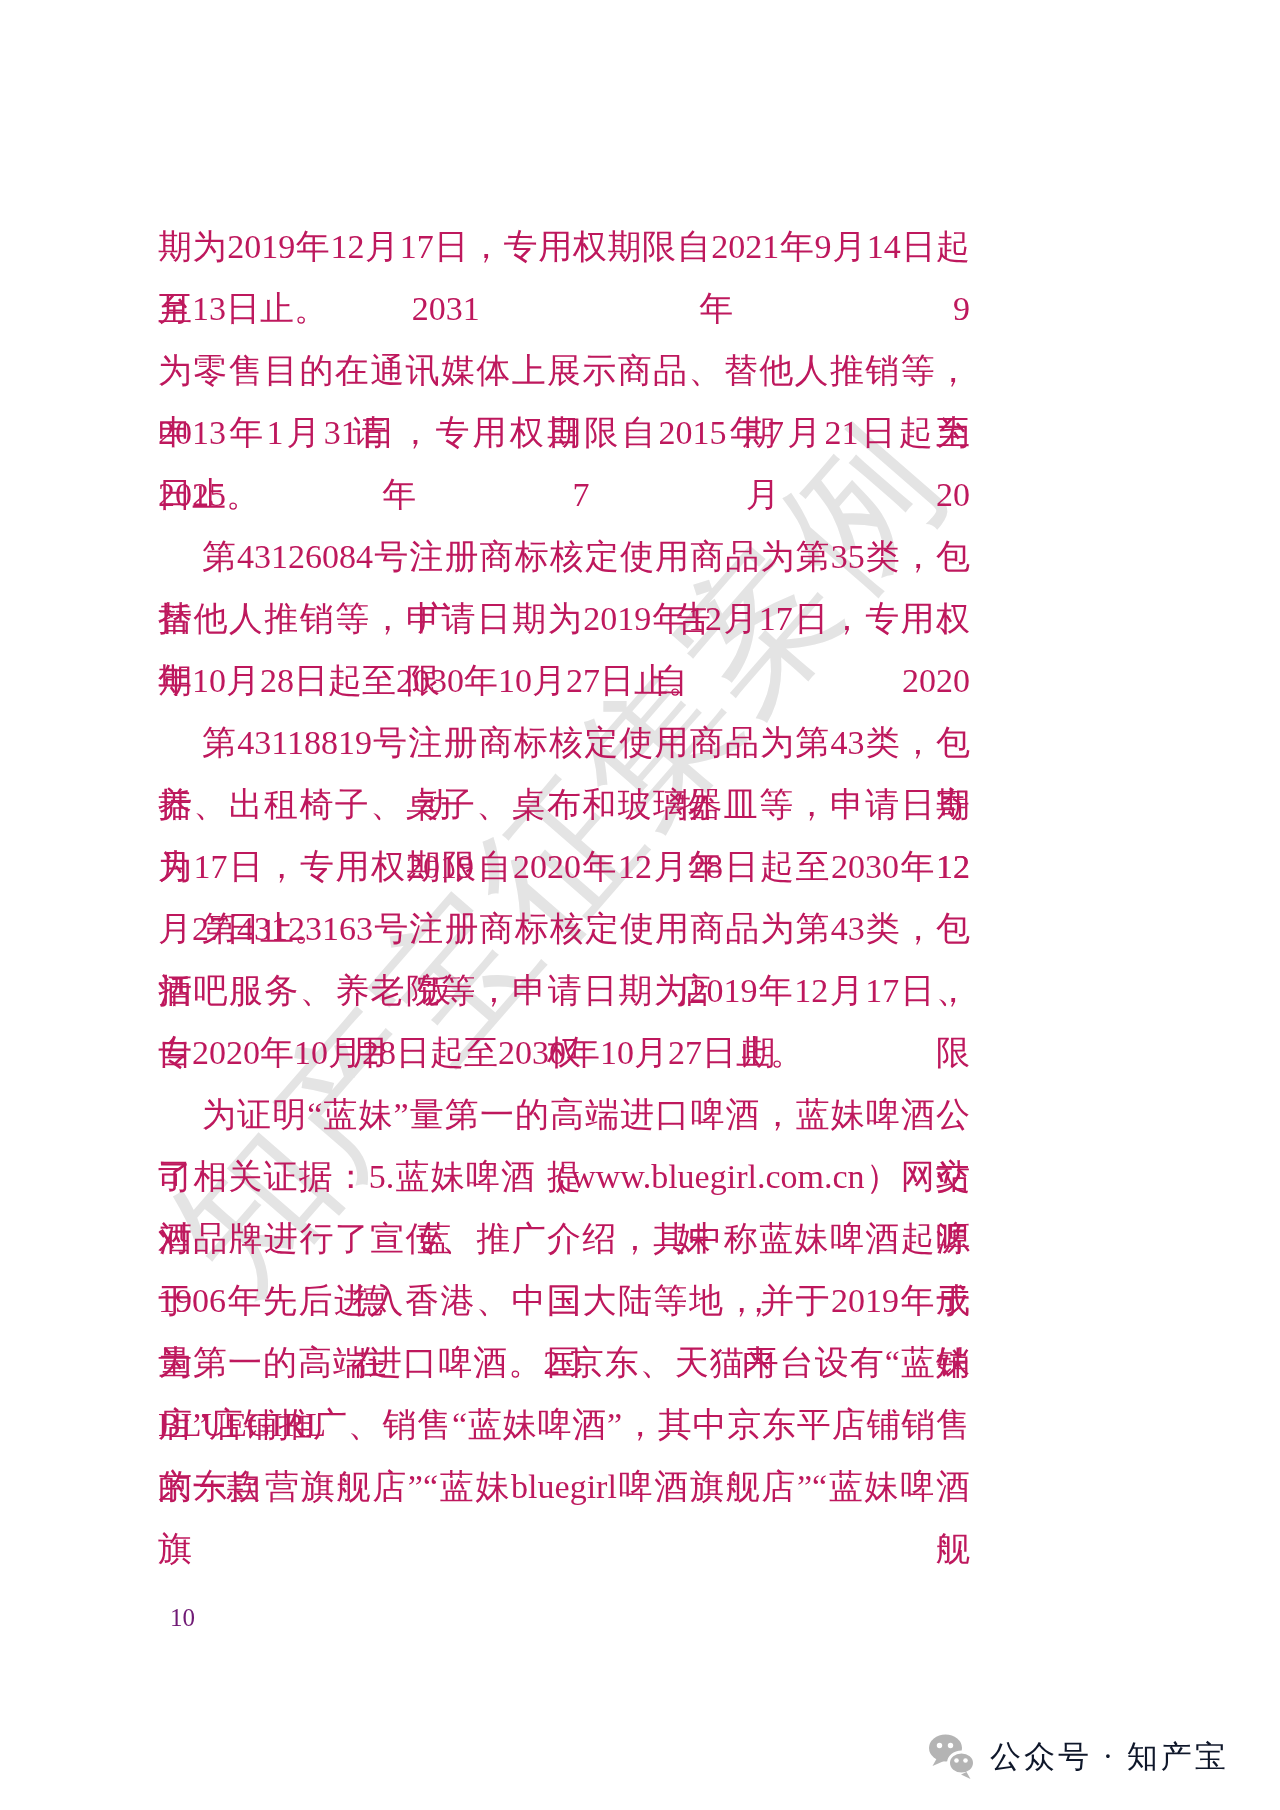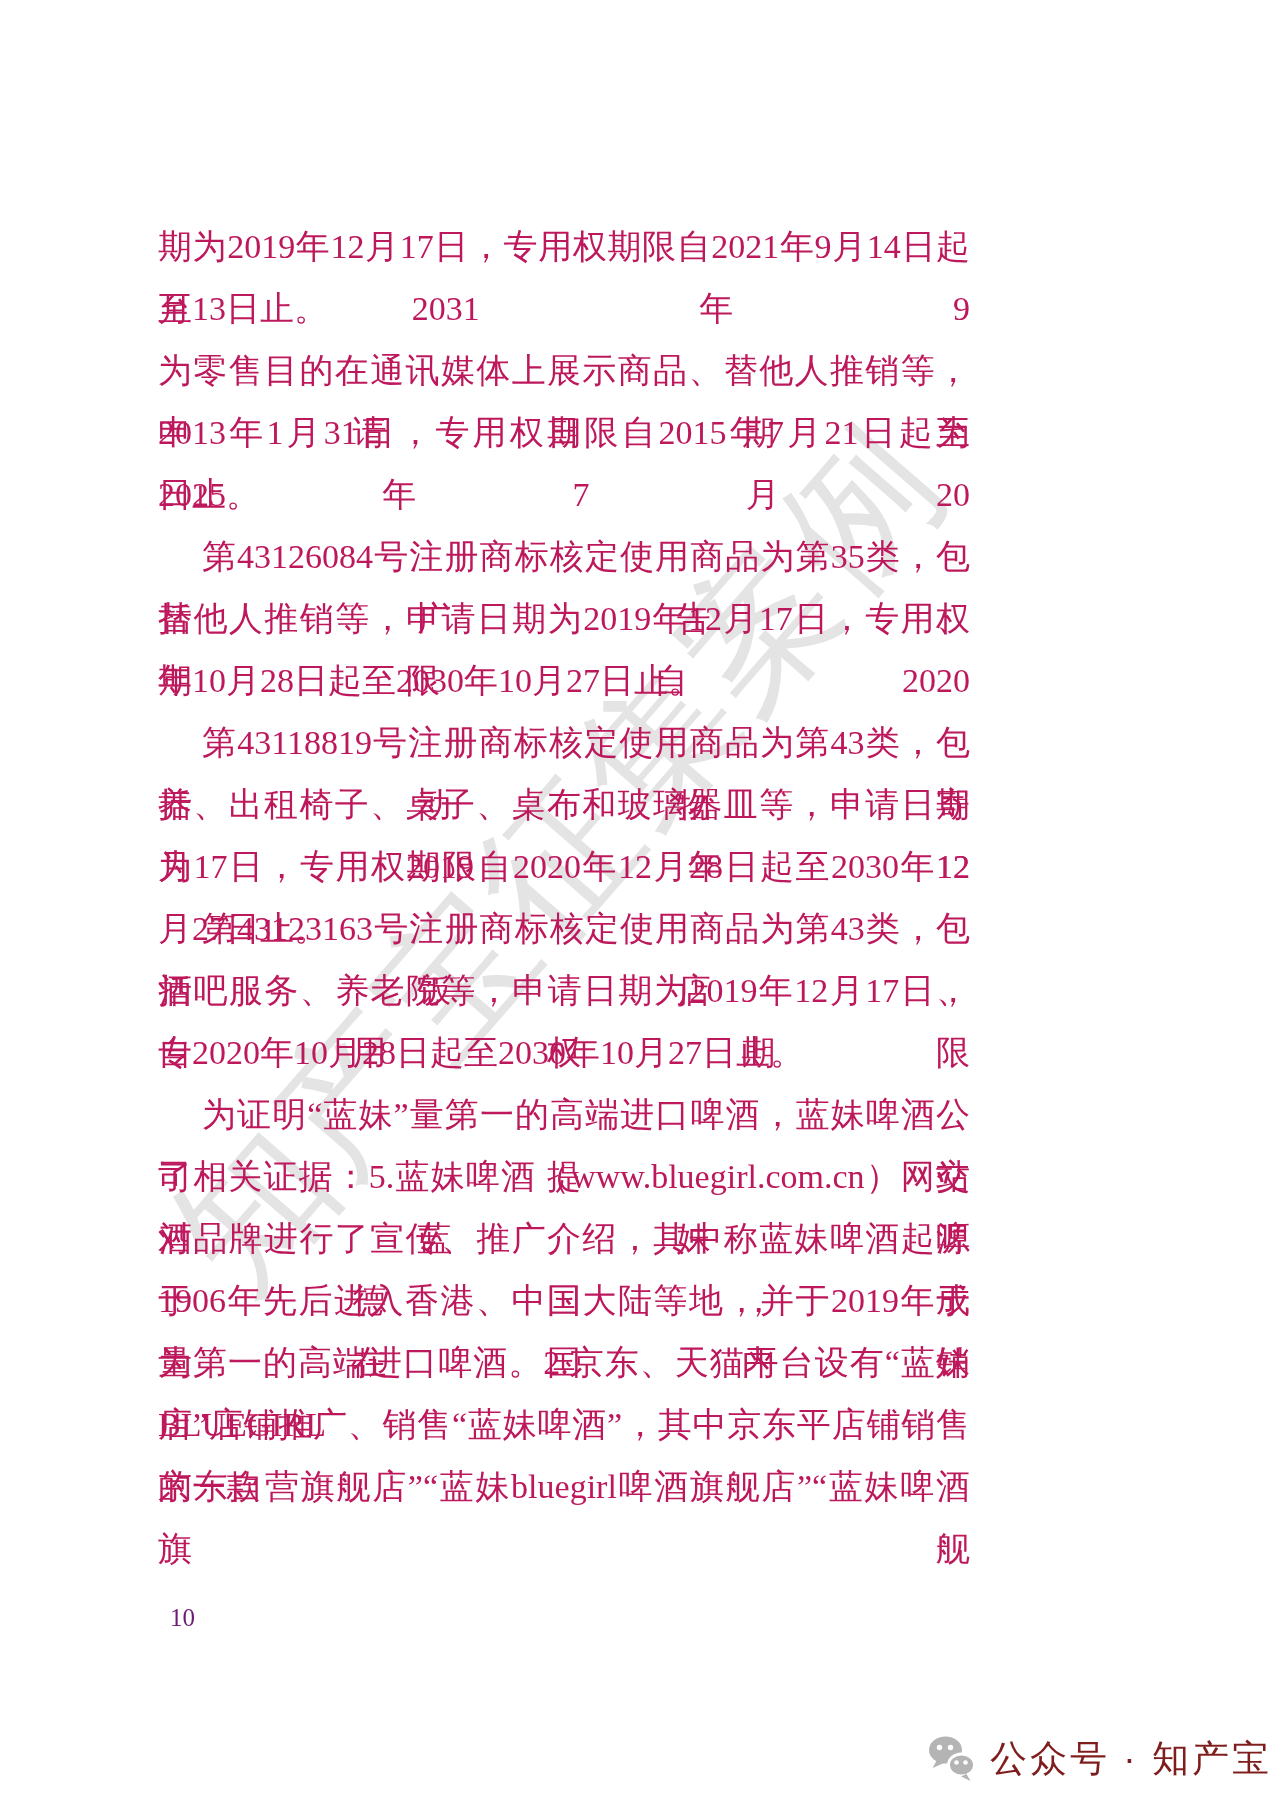--- a/index.html
+++ b/index.html
@@ -57,24 +57,24 @@
     left: 928px;
     top: 1734px;
     display: flex;
     align-items: center;
     gap: 14px;
     z-index: 1;
   }
   .footer .wechat-icon { width: 48px; height: 46px; }
   .footer .wechat-icon svg { display: block; }
   .footer-label {
-    font-family: Liberation Sans, sans-serif;
-    font-size: 37px;
+    font-family: Liberation Serif, serif;
+    font-size: 31px;
     letter-spacing: 3px;
-    color: #7f1d1d;
+    color: #0f172a;
     white-space: nowrap;
   }
 </style>
 </head>
 <body>
 
 <div class="watermark">知产宝征集案例</div>
 
 <div class="content">
   <div class="line">期为2019年12月17日，专用权期限自2021年9月14日起至2031年9</div>

